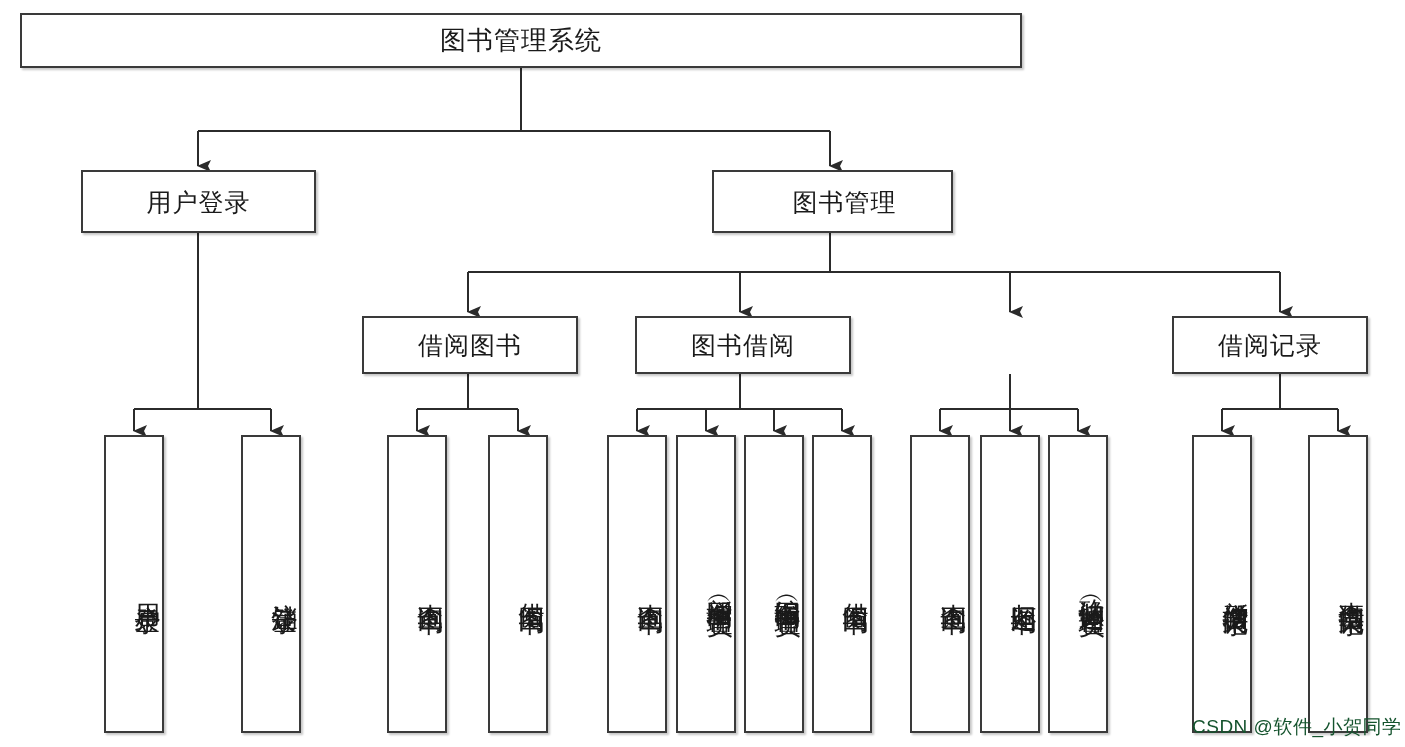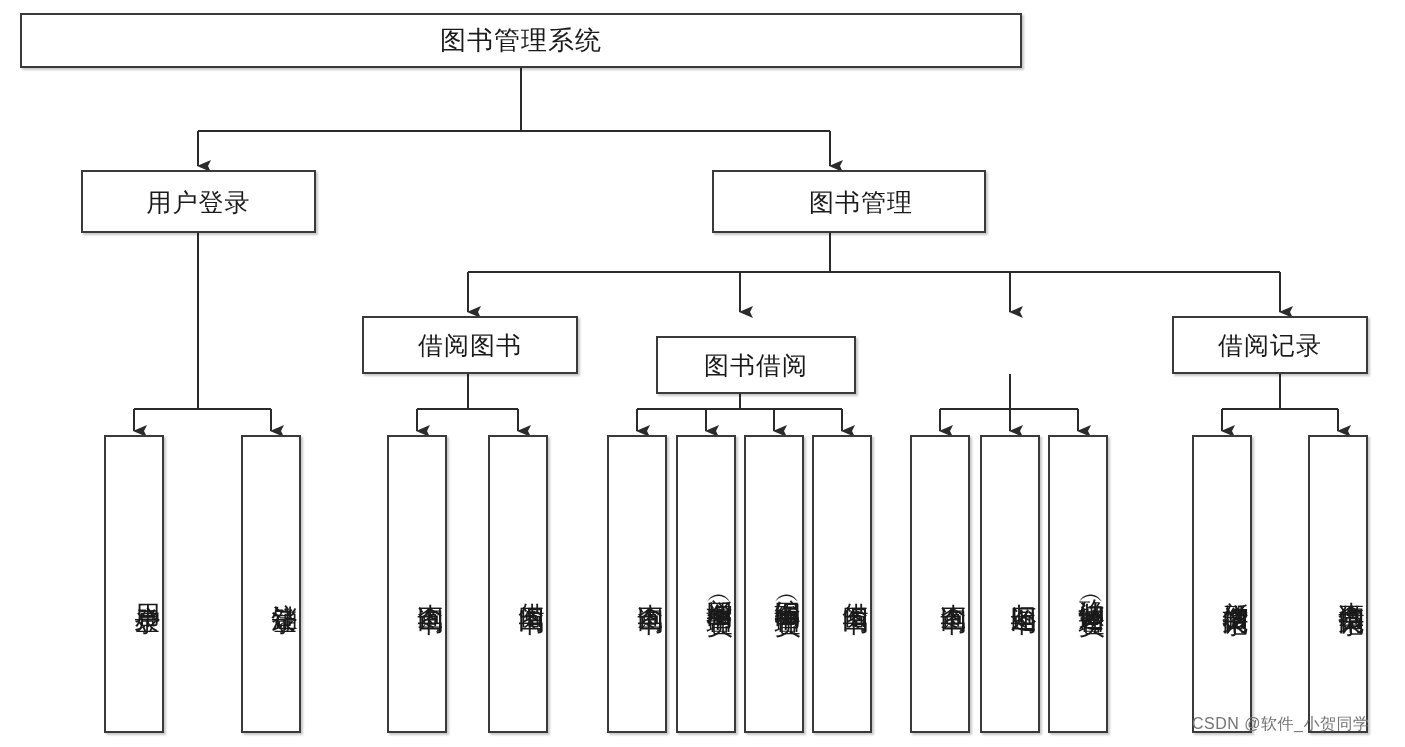--- a/index.html
+++ b/index.html
@@ -40,22 +40,22 @@
     padding-top:6px;
   }
   .node.v .vtxt{
     writing-mode:vertical-rl;
     text-orientation:upright;
     display:block;
     white-space:normal;
   }
   .watermark{
     position:absolute;
-    color:#737373;
-    font-size:16px;
+    color:#14532d;
+    font-size:19px;
     letter-spacing:0.5px;
     white-space:nowrap;
     user-select:none;
   }
 </style>
 </head>
 <body>
 
 <div id="diagram">
 
@@ -113,28 +113,28 @@
     </g>
   </svg>
 
   <div class="node h root" style="left:20px;top:13px;width:1002px;height:55px;">
     <span>图书管理系统</span>
   </div>
 
   <div class="node h" style="left:81px;top:170px;width:235px;height:63px;">
     <span>用户登录</span>
   </div>
-  <div class="node h" style="left:712px;top:170px;width:274px;height:63px;padding-left:24px;">
+  <div class="node h" style="left:712px;top:170px;width:241px;height:63px;padding-left:24px;">
     <span>图书管理</span>
   </div>
 
   <div class="node h" style="left:362px;top:316px;width:216px;height:58px;">
     <span>借阅图书</span>
   </div>
-  <div class="node h" style="left:656px;top:316px;width:200px;height:58px;margin-top:20px;">
+  <div class="node h" style="left:635px;top:316px;width:216px;height:58px;">
     <span>图书借阅</span>
   </div>
   <div class="node h" style="left:1172px;top:316px;width:196px;height:58px;">
     <span>借阅记录</span>
   </div>
 
   <div class="node v" style="left:104px;top:435px;width:60px;height:298px;">
     <span class="vtxt">用户登录</span>
   </div>
   <div class="node v" style="left:241px;top:435px;width:60px;height:298px;">

